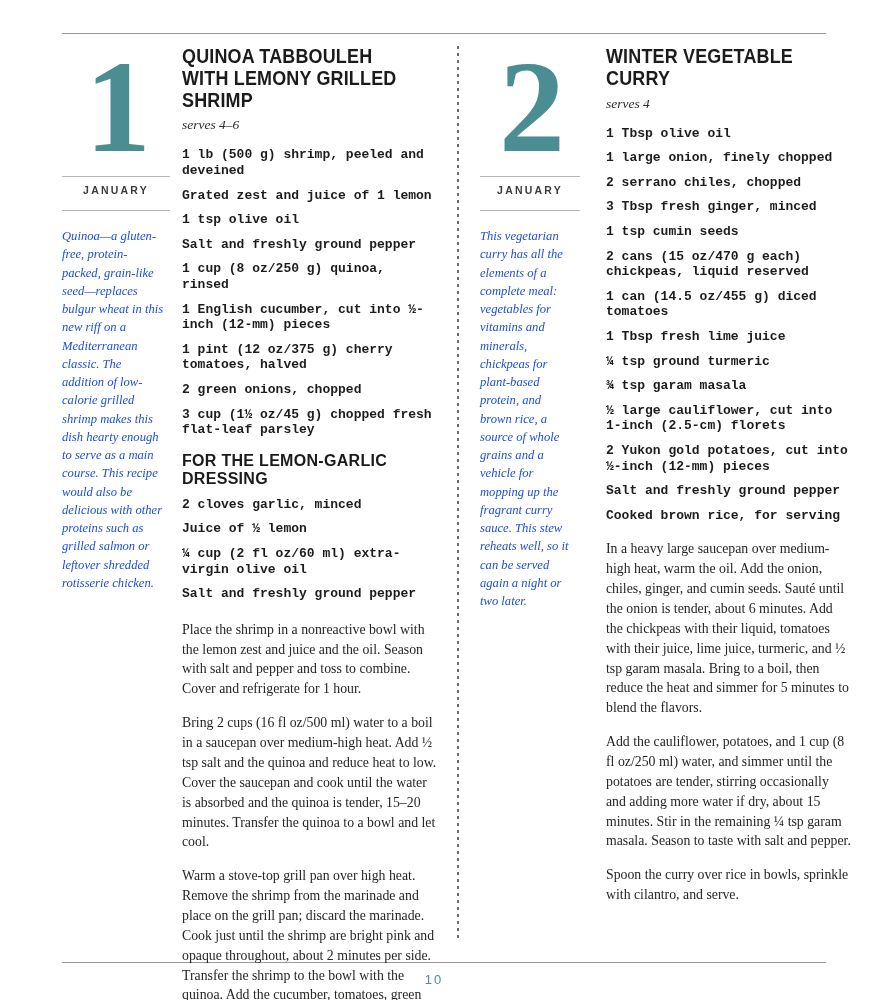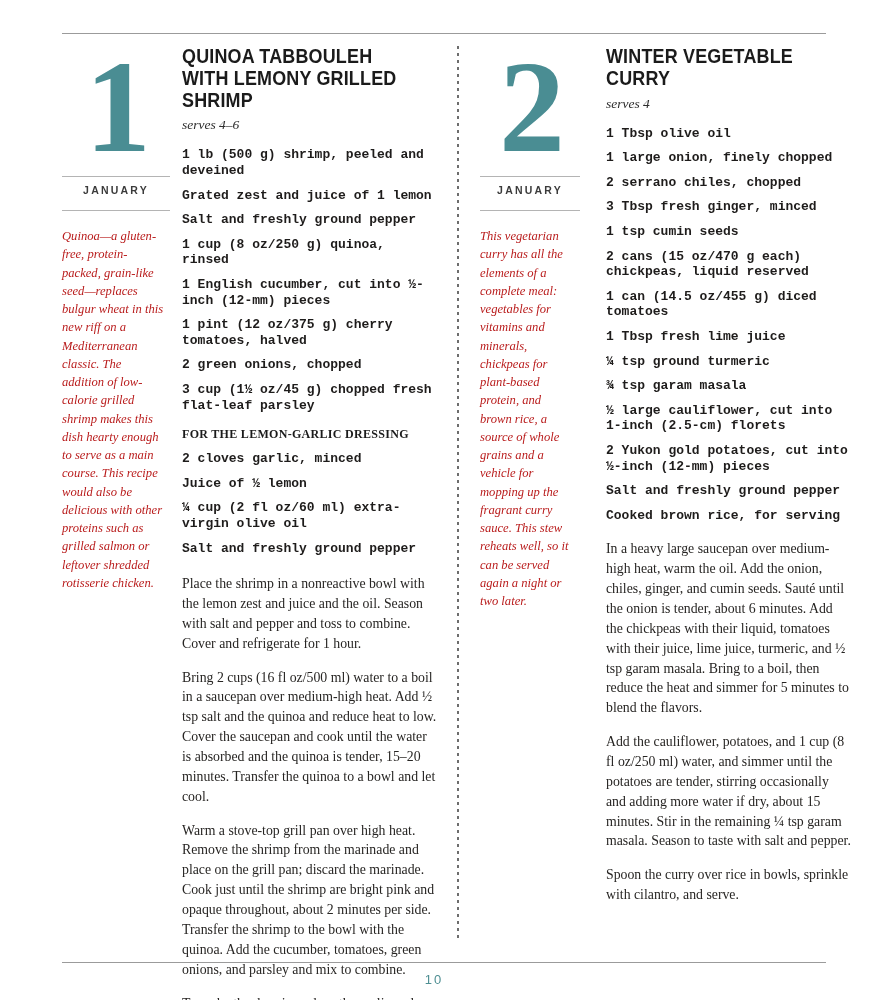--- a/index.html
+++ b/index.html
@@ -103,21 +103,21 @@
     font-family: "Liberation Sans", "DejaVu Sans", sans-serif;
     font-size: 10.5px;
     font-weight: bold;
     letter-spacing: 2.2px;
     color: #3b3b3b;
   }
   .sidebar-note {
     font-style: italic;
     font-size: 12.6px;
     line-height: 1.45;
-    color: #b91c1c;
+    color: #1d4ed8;
     padding-right: 10px;
   }
 
   
   .body-col { flex: 1 1 auto; padding-left: 8px; }
   .recipe.right .body-col { padding-left: 22px; }
 
   .recipe-title {
     font-family: "Liberation Sans", "DejaVu Sans", sans-serif;
     font-weight: bold;
@@ -144,22 +144,22 @@
   ul.ingredients li {
     font-size: 13px;
     line-height: 1.2;
     margin: 0 0 9px 0;
     color: #1e1c1b;
     font-weight: bold;
     font-family: Liberation Mono, monospace;
   }
 
   .sub-head {
-    font-family: Liberation Serif, serif;
-    font-size: 12px;
+    font-family: Liberation Sans, sans-serif;
+    font-size: 16px;
     font-weight: bold;
     letter-spacing: 0.3px;
     margin: 14px 0 9px 0;
     color: #1b1b1b;
   }
 
   .steps { margin-top: 18px; }
   .steps p {
     font-size: 13.8px;
     line-height: 1.44;
@@ -190,20 +190,21 @@
         <div class="sidebar-note">Quinoa—a gluten-free, protein-packed, grain-like seed—replaces bulgur wheat in this new riff on a Mediterranean classic. The addition of low-calorie grilled shrimp makes this dish hearty enough to serve as a main course. This recipe would also be delicious with other proteins such as grilled salmon or leftover shredded rotisserie chicken.</div>
       </div>
 
       <div class="body-col">
         <h1 class="recipe-title">QUINOA TABBOULEH WITH LEMONY GRILLED SHRIMP</h1>
         <div class="serves">serves 4–6</div>
 
         <ul class="ingredients">
           <li>1 lb (500 g) shrimp, peeled and deveined</li>
           <li>Grated zest and juice of 1 lemon</li>
+          <li>1 tsp olive oil</li>
           <li>Salt and freshly ground pepper</li>
           <li>1 cup (8 oz/250 g) quinoa, rinsed</li>
           <li>1 English cucumber, cut into ½-inch (12-mm) pieces</li>
           <li>1 pint (12 oz/375 g) cherry tomatoes, halved</li>
           <li>2 green onions, chopped</li>
           <li>3 cup (1½ oz/45 g) chopped fresh flat-leaf parsley</li>
         </ul>
 
         <div class="sub-head">FOR THE LEMON-GARLIC DRESSING</div>
 

